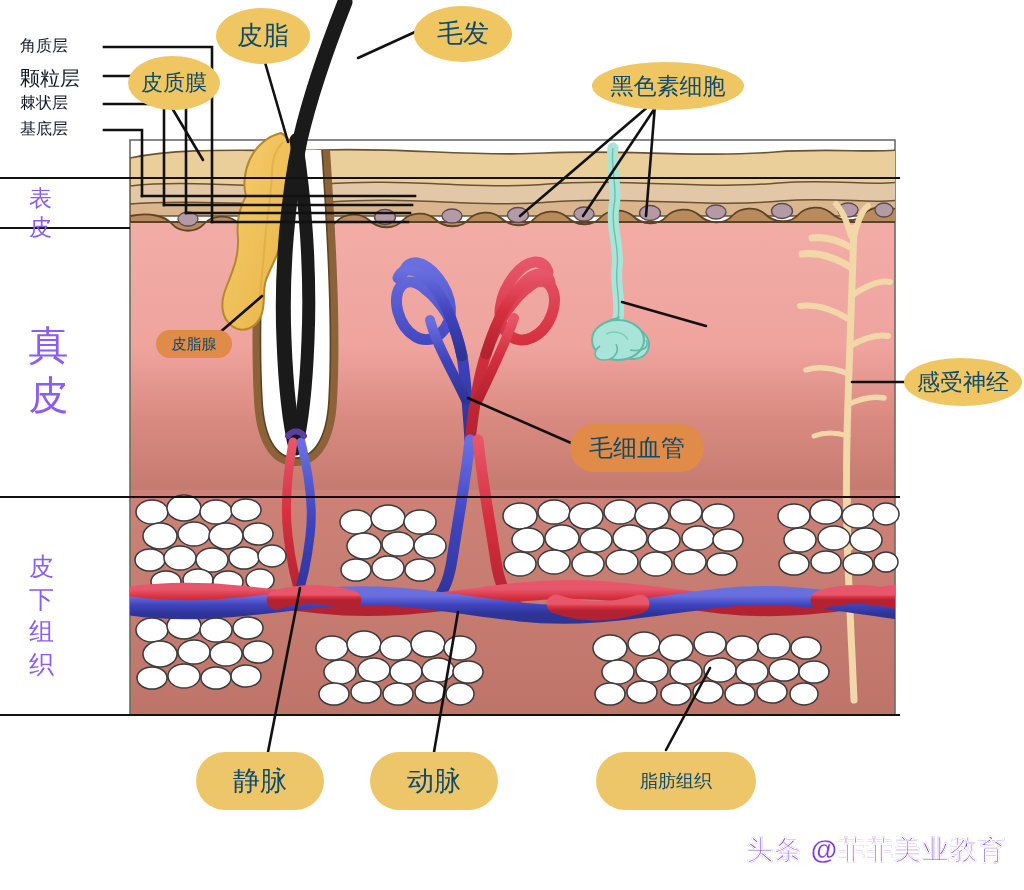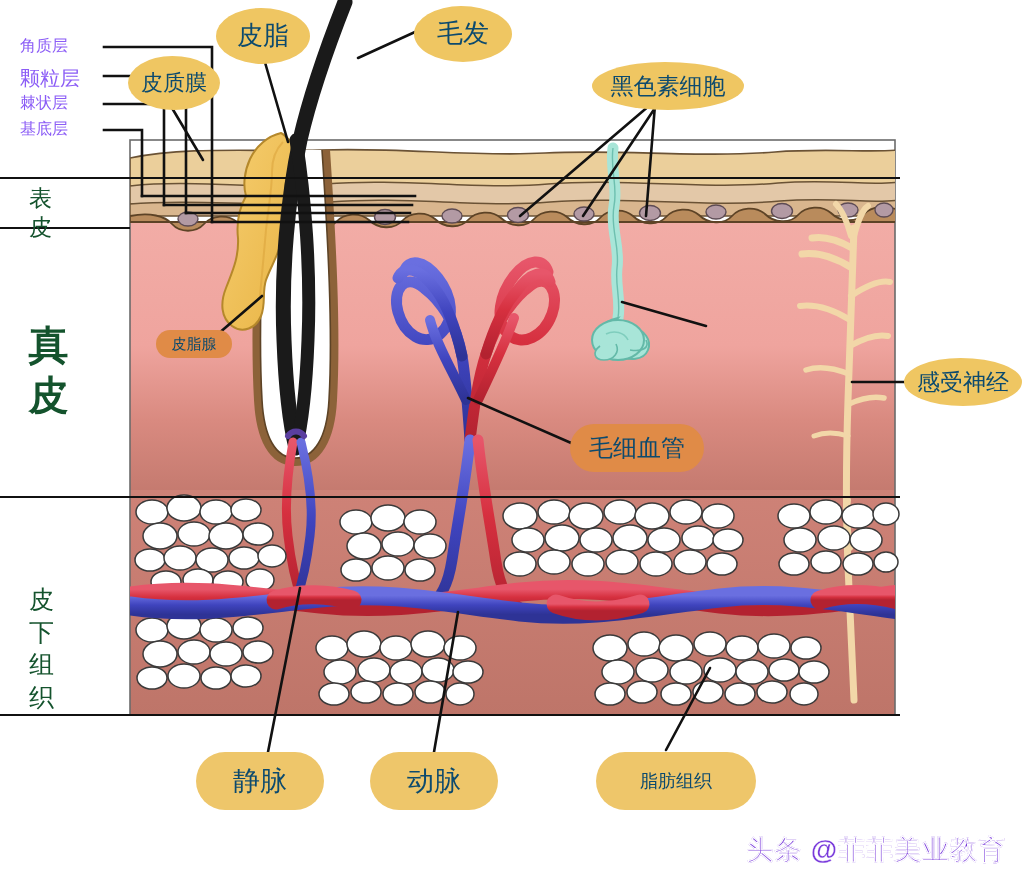--- a/index.html
+++ b/index.html
@@ -18,25 +18,25 @@
     color:#0c4a6e;
     line-height:1.05;
     white-space:nowrap;
     user-select:none;
   }
   .badge-yellow{background:#EFC662;border-radius:48% 52% 50% 50%/50% 50% 50% 50%;}
   .badge-yellow2{background:#EEC66A;border-radius:50px;}
   .badge-orange{background:#E08B47;border-radius:50px;}
 
   .side-label{
-    position:absolute;color:#14532d;font-weight:400;
+    position:absolute;color:#8b5cf6;font-weight:400;
     letter-spacing:1px;
   }
   .tiny-label{
-    position:absolute;color:#8b5cf6;font-size:15px;letter-spacing:0px;
+    position:absolute;color:#0f172a;font-size:15px;letter-spacing:0px;
     white-space:nowrap;
   }
   .watermark{
     position:absolute;right:18px;bottom:22px;
     font-size:27px;font-weight:700;color:#6d28d9;
     letter-spacing:1px;opacity:.92;
     -webkit-text-stroke:0.3px #fff;
   }
 </style>
 </head>
@@ -383,22 +383,22 @@
       <path d="M666,750 L710,668"></path>
     </g>
   </svg>
 
   <div class="tiny-label" style="left:20px;top:36px;font-size:16px;">角质层</div>
   <div class="tiny-label" style="left:20px;top:65px;font-size:20px;">颗粒层</div>
   <div class="tiny-label" style="left:20px;top:93px;font-size:16px;">棘状层</div>
   <div class="tiny-label" style="left:20px;top:119px;font-size:16px;">基底层</div>
 
   <div class="side-label" style="left:18px;top:184px;font-size:23px;width:46px;line-height:1.25;text-align:center;">表 皮</div>
-  <div class="side-label" style="left:20px;top:320px;font-size:40px;width:58px;line-height:1.25;text-align:center;font-weight:700;">真 皮</div>
-  <div class="side-label" style="left:22px;top:550px;font-size:25px;width:40px;line-height:1.3;text-align:center;margin-top:33px;">皮 下 组 织</div>
+  <div class="side-label" style="left:20px;top:320px;font-size:40px;width:58px;line-height:1.25;text-align:center;font-weight:400;">真 皮</div>
+  <div class="side-label" style="left:22px;top:550px;font-size:25px;width:40px;line-height:1.3;text-align:center;">皮 下 组 织</div>
 
   <div class="lbl badge-yellow" style="left:128px;top:56px;width:92px;height:54px;font-size:22px;">皮质膜</div>
 
   <div class="lbl badge-yellow" style="left:216px;top:8px;width:94px;height:56px;font-size:26px;">皮脂</div>
 
   <div class="lbl badge-yellow" style="left:414px;top:6px;width:98px;height:56px;font-size:26px;">毛发</div>
 
   <div class="lbl badge-yellow" style="left:592px;top:62px;width:152px;height:48px;font-size:23px;">黑色素细胞</div>
 
   <div class="lbl badge-orange" style="left:156px;top:330px;width:76px;height:28px;font-size:15px;">皮脂腺</div>

